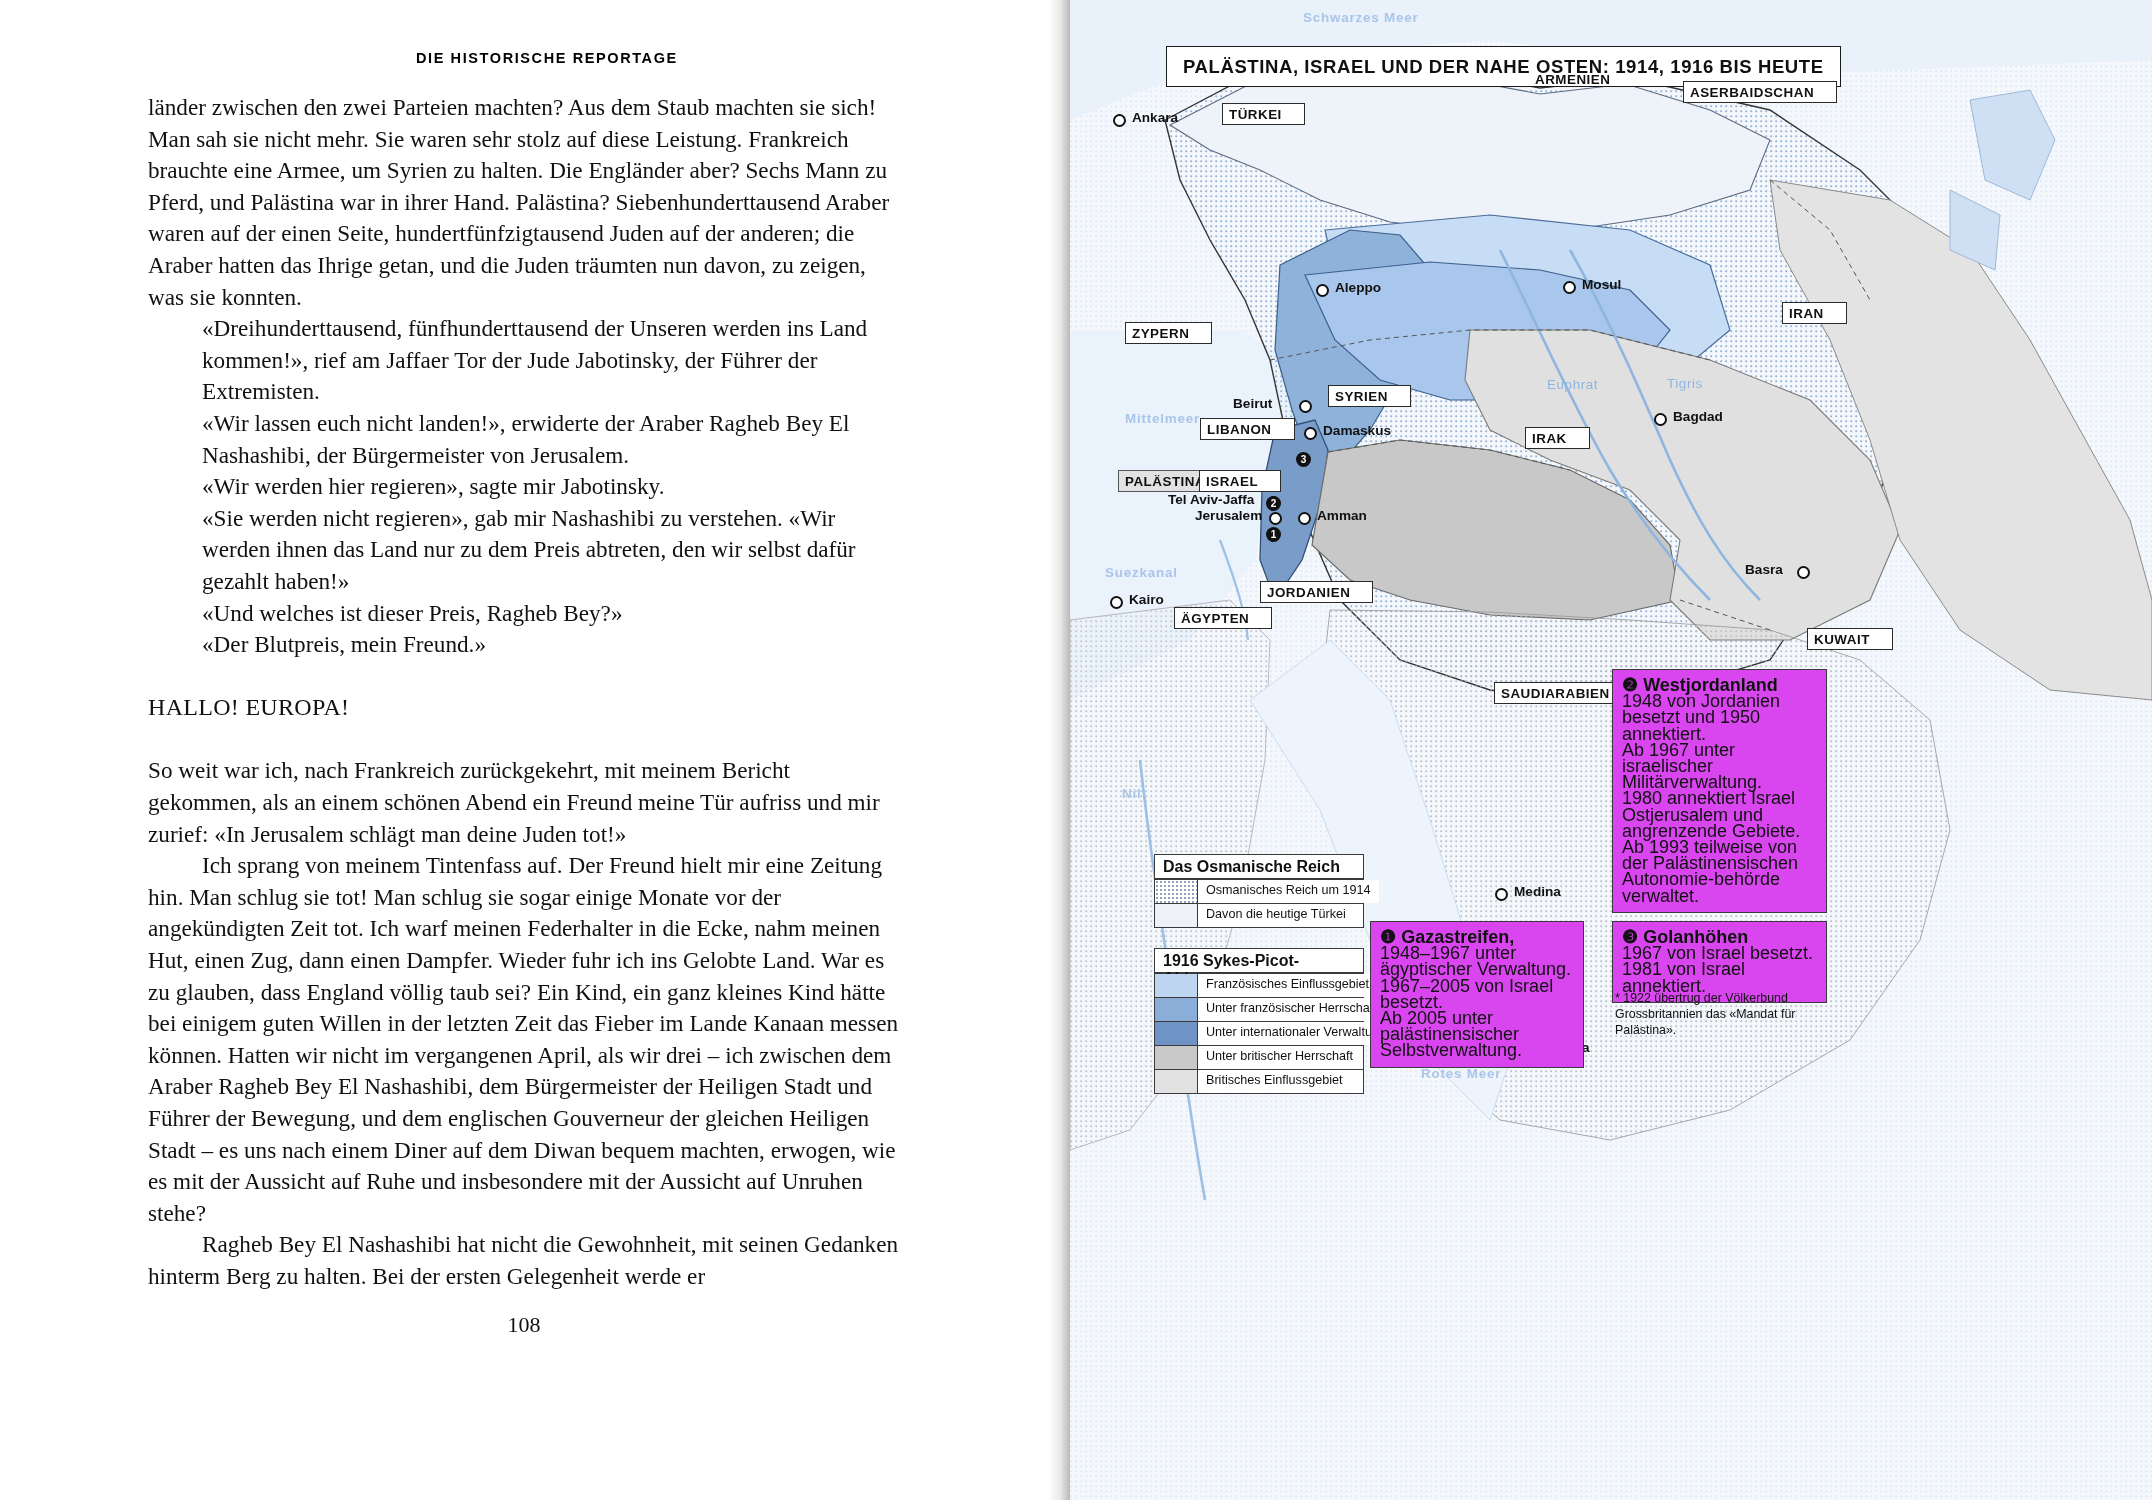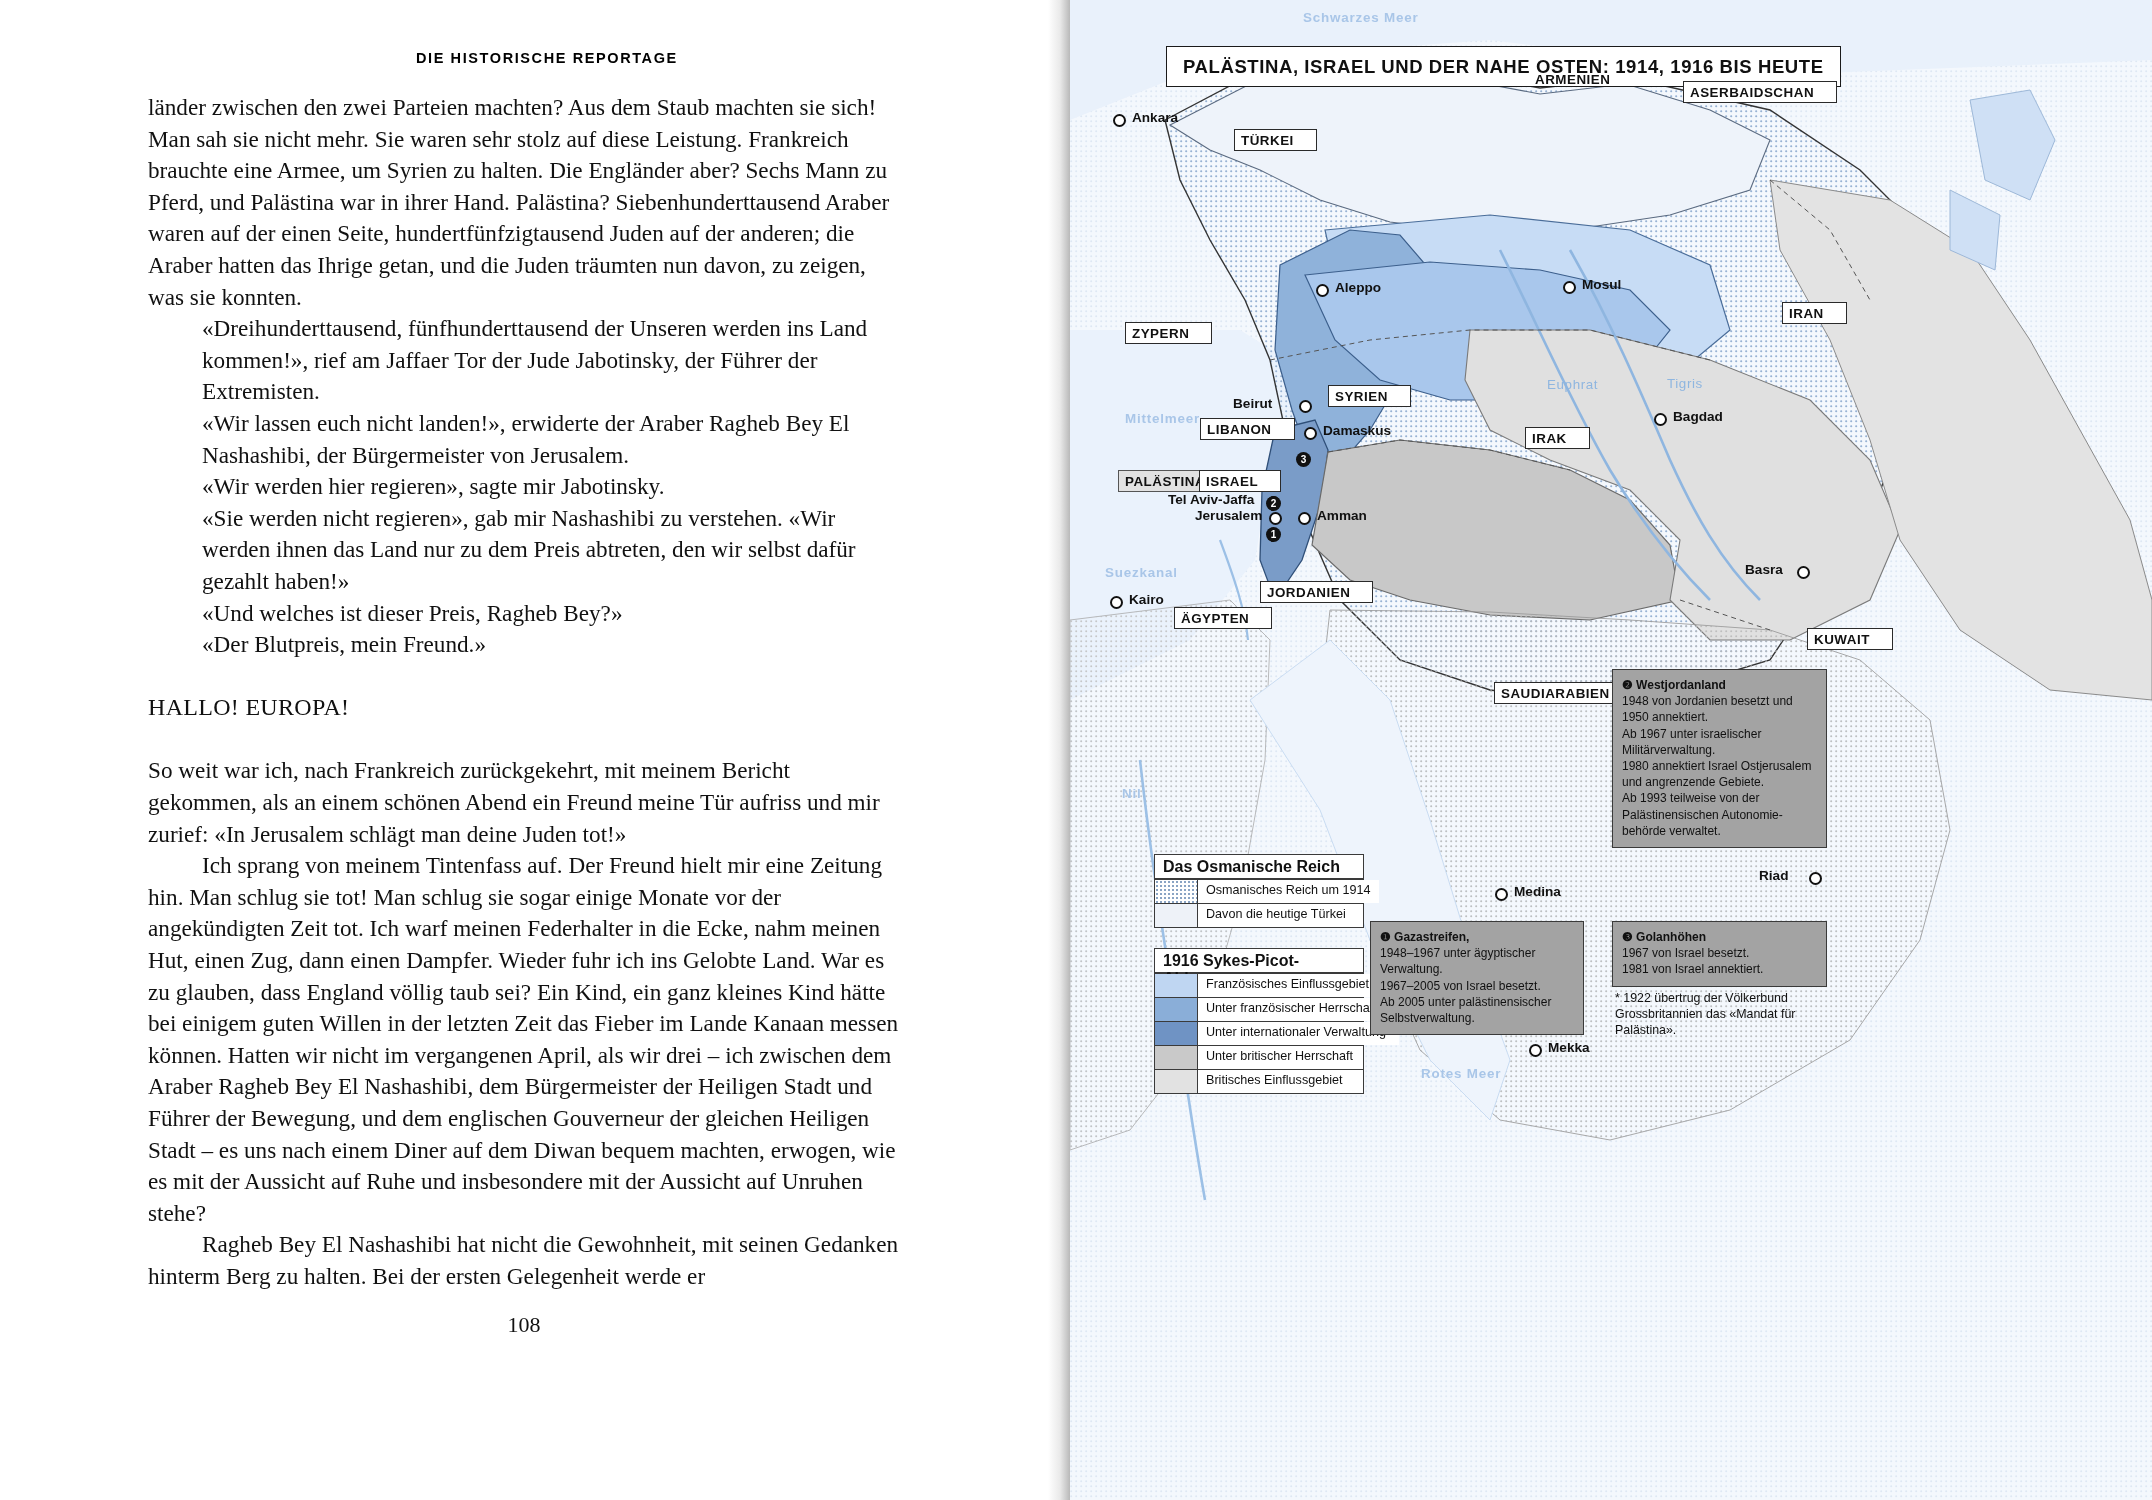--- a/index.html
+++ b/index.html
@@ -204,23 +204,23 @@
     border: 1.1px solid #3a3a3a;
     background: #ffffff;
     font-weight: bold;
     font-size: 16px;
     padding: 3px 8px 2px 8px;
     height: 18px;
   }
 
   .notebox {
     position: absolute;
-    background: #a3a3a3;
+    background: #d946ef;
     border: 1.2px solid #3a3a3a;
-    font-size: 12px;
+    font-size: 18px;
     line-height: 16.2px;
     color: #111;
     padding: 7px 9px 8px 9px;
   }
   .notebox .nb-head { font-weight: bold; }
   .footnote {
     position: absolute;
     font-size: 12.4px;
     line-height: 16.2px;
     color: #111;
@@ -316,21 +316,21 @@
         <path d="M258,452 L330,440 L420,450 L500,470"></path>
         <path d="M610,600 L700,630"></path>
         <path d="M700,180 L760,230 L800,300"></path>
       </g>
     </svg>
 
     <div class="map-title">PALÄSTINA, ISRAEL UND DER NAHE OSTEN: 1914, 1916 BIS HEUTE</div>
 
     <div class="lbl plain-dark" style="left:465px; top:72px;">ARMENIEN</div>
     <div class="lbl boxed" style="left:613px; top:81px;">ASERBAIDSCHAN</div>
-    <div class="lbl boxed" style="left:152px; top:129px;margin-left:12px;">TÜRKEI</div>
+    <div class="lbl boxed" style="left:152px; top:103px;">TÜRKEI</div>
     <div class="lbl boxed" style="left:712px; top:302px;">IRAN</div>
     <div class="lbl boxed" style="left:55px; top:322px;">ZYPERN</div>
     <div class="lbl boxed" style="left:258px; top:385px;">SYRIEN</div>
     <div class="lbl boxed" style="left:455px; top:427px;">IRAK</div>
     <div class="lbl boxed" style="left:130px; top:418px;">LIBANON</div>
     <div class="lbl boxed-grey" style="left:48px; top:470px;">PALÄSTINA</div>
     <div class="lbl boxed" style="left:129px; top:470px;">ISRAEL</div>
     <div class="lbl boxed" style="left:190px; top:581px;">JORDANIEN</div>
     <div class="lbl boxed" style="left:104px; top:607px;">ÄGYPTEN</div>
     <div class="lbl boxed" style="left:737px; top:628px;">KUWAIT</div>

